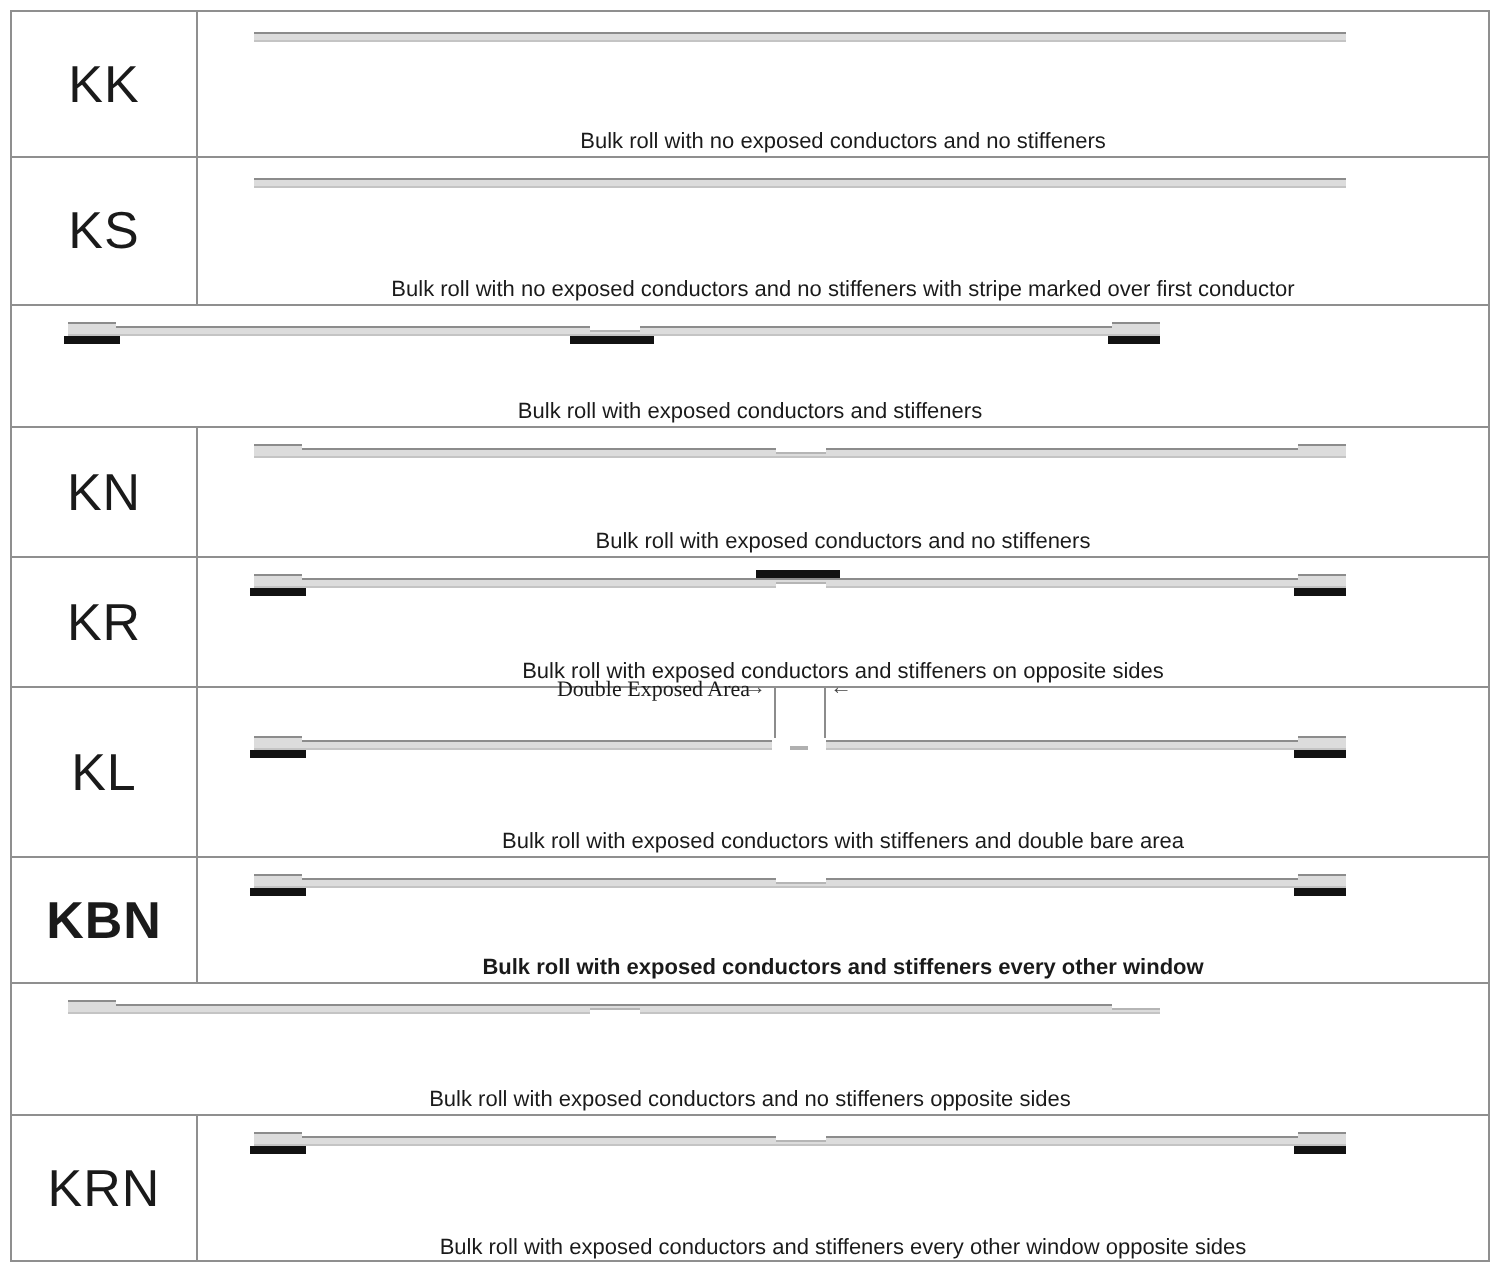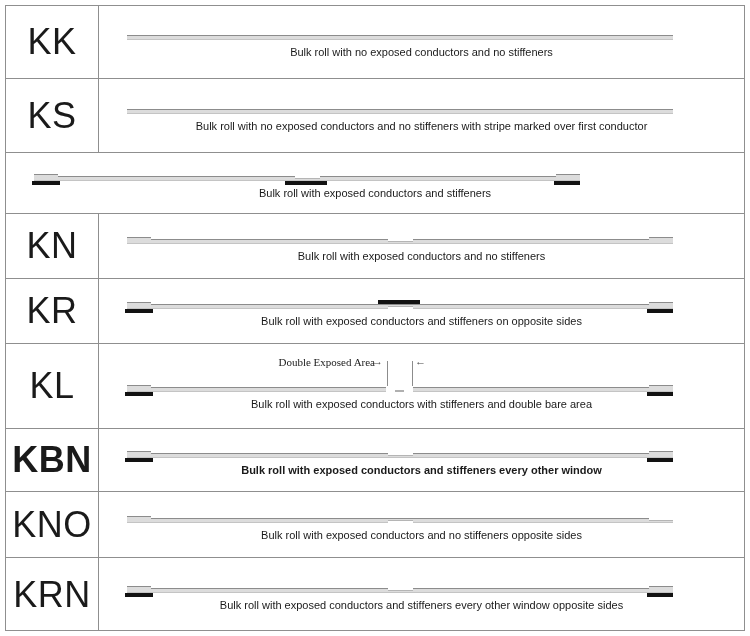--- a/index.html
+++ b/index.html
@@ -10,23 +10,23 @@
   .row{display:flex;border-bottom:1px solid var(--table-border,#8f8f8f);box-sizing:border-box;height:65px;}
   .row:nth-child(1){height:73px;}
   .row:nth-child(2){height:74px;}
   .row:nth-child(3){height:61px;}
   .row:nth-child(6){height:85px;}
   .row:nth-child(7){height:63px;font-weight:bold;}
   .row:nth-child(8){height:66px;}
   .row:nth-child(9){height:73px;border-bottom:none;}
 
   .code-cell{width:93px;flex:none;border-right:1px solid var(--table-border,#8f8f8f);box-sizing:border-box;display:flex;align-items:center;justify-content:center;}
-  .code{font-size:36px;letter-spacing:.5px;color:var(--text,#1a1a1a);}
-
-  .diagram-cell{flex:1;display:flex;flex-direction:column;justify-content:center;position:relative;padding-top:5px;}
+  .code{font-size:26px;letter-spacing:.5px;color:var(--text,#1a1a1a);}
+
+  .diagram-cell{flex:1;display:flex;flex-direction:column;justify-content:space-between;position:relative;padding-top:5px;}
   .bar-area{position:relative;width:546px;height:15px;margin-left:28px;flex:none;}
   .has-callout .bar-area{margin-top:16px;font-family:Liberation Serif, serif;}
   .desc{font-size:11px;line-height:13px;text-align:center;margin-top:1px;color:var(--text,#1a1a1a);}
 
   .bar{position:absolute;left:0;top:5px;width:546px;height:5px;background:var(--bar-fill,#dcdcdc);border-top:1px solid var(--bar-edge,#8c8c8c);border-bottom:1px solid #c4c4c4;box-sizing:border-box;}
 
   .mark{position:absolute;box-sizing:border-box;}
   .tab-left{left:0;top:3px;width:24px;height:4px;background:var(--bar-fill,#dcdcdc);border-top:1px solid var(--bar-edge,#8c8c8c);}
   .tab-right{left:522px;top:3px;width:24px;height:4px;background:var(--bar-fill,#dcdcdc);border-top:1px solid var(--bar-edge,#8c8c8c);}
   .tab-right-down{left:522px;top:4px;width:24px;height:4px;background:#fff;border-bottom:1px solid #b5b5b5;}
@@ -167,23 +167,20 @@
           <div class="mark stiff-below-left"></div>
           <div class="mark win-top-mid"></div>
           <div class="mark tab-right"></div>
           <div class="mark stiff-below-right"></div>
         </div>
       <div class="desc">Bulk roll with exposed conductors and stiffeners every other window</div>
     </div>
   </div>
 
   <div class="row">
-    <div class="code-cell">
-      <span class="code">KNO</span>
-    </div>
     <div class="diagram-cell">
       <div class="bar-area">
 
         <div class="bar"></div>
       <div class="mark tab-left"></div>
           <div class="mark win-bottom-mid"></div>
           <div class="mark tab-right-down"></div>
         </div>
       <div class="desc">Bulk roll with exposed conductors and no stiffeners opposite sides</div>
     </div>

